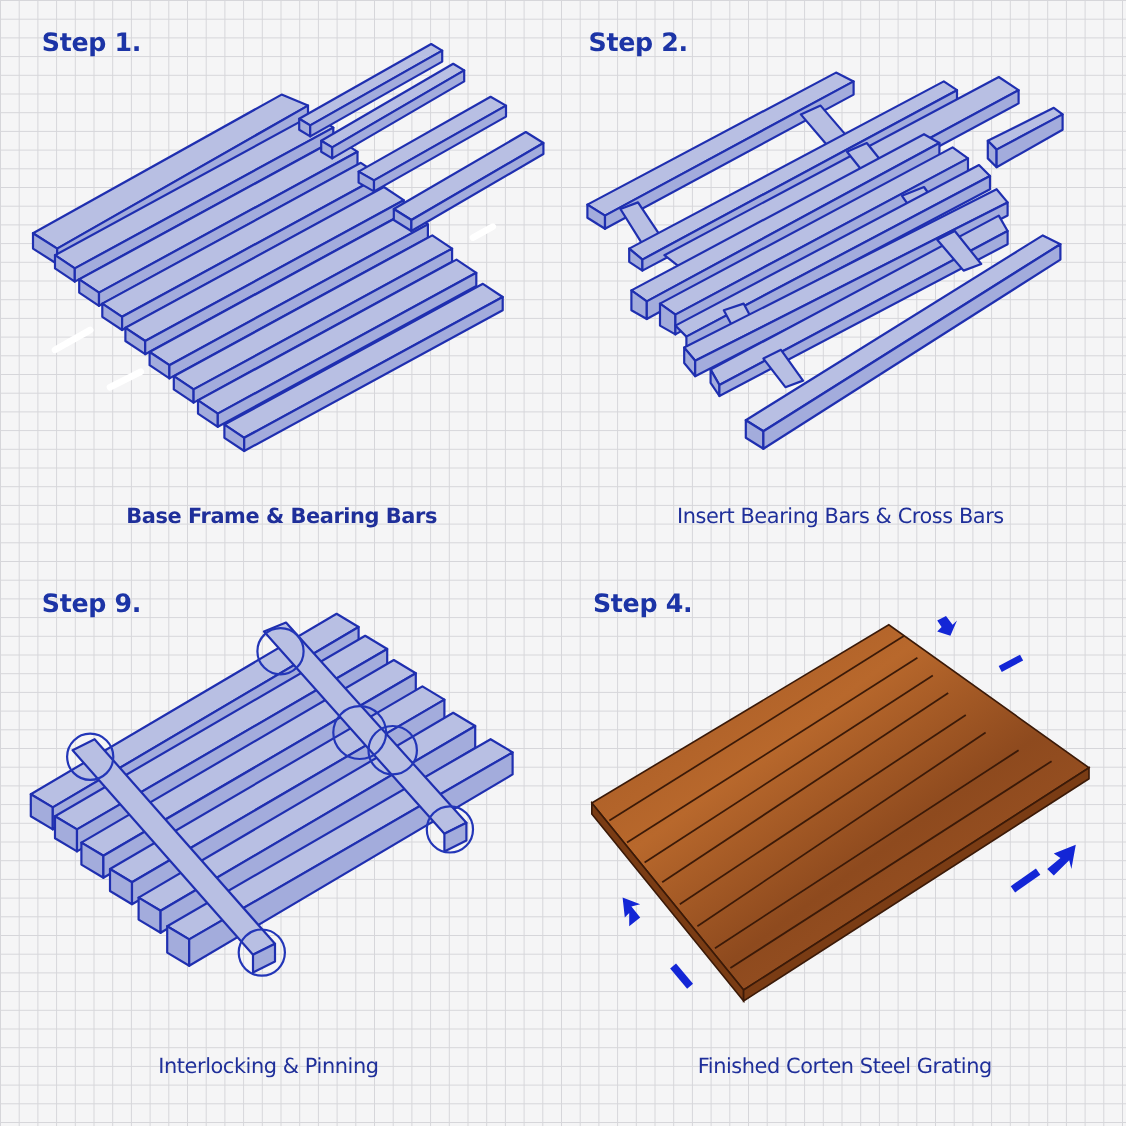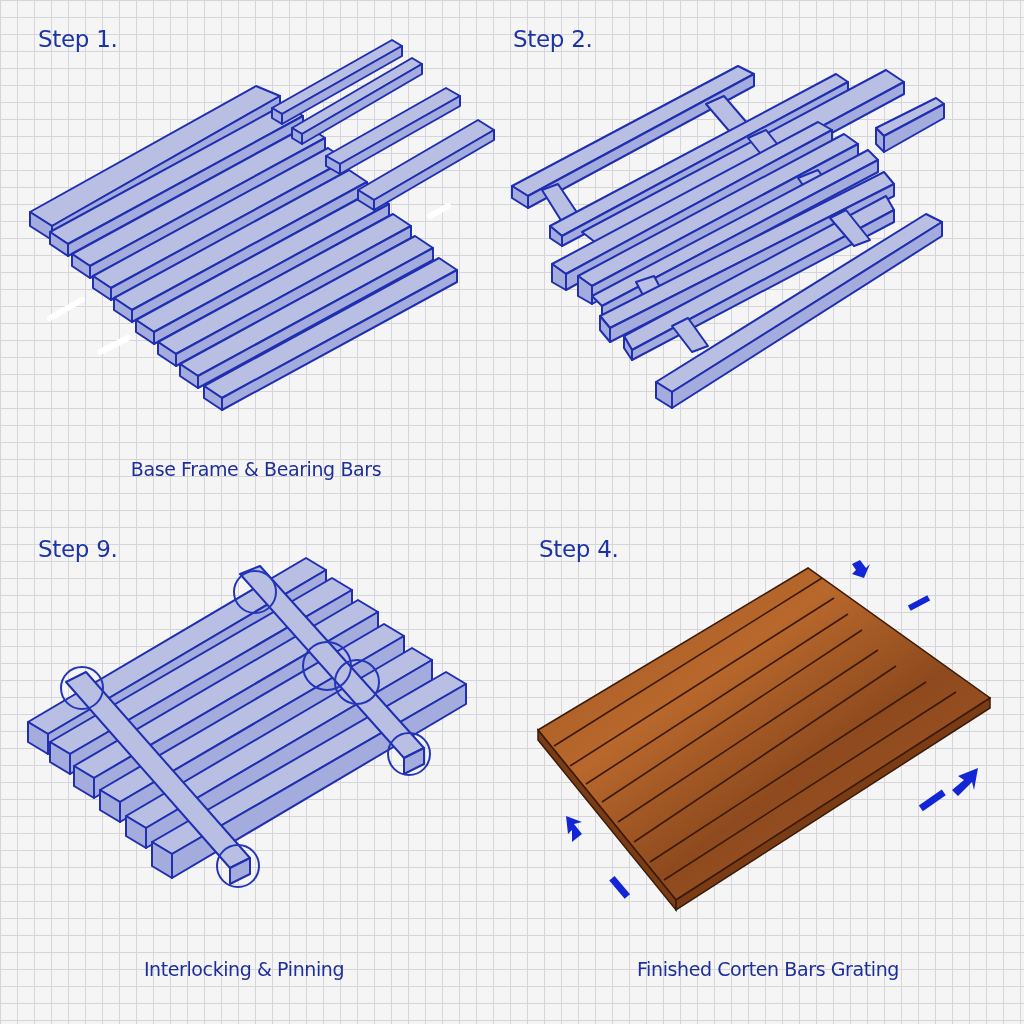--- a/index.html
+++ b/index.html
@@ -8,21 +8,21 @@
     background-color:#f5f5f6;
     background-image:
       linear-gradient(to right, #d6d6da 1px, transparent 1px),
       linear-gradient(to bottom, #d6d6da 1px, transparent 1px);
     background-size:17px 17px;
     font-family:"Liberation Sans","DejaVu Sans",sans-serif;
   }
   .panel{position:absolute;width:512px;height:512px;}
   .step-title{
     position:absolute;left:38px;top:26px;
-    font-family:"DejaVu Sans",sans-serif;font-weight:normal;font-size:23px;
+    font-family:"DejaVu Sans",sans-serif;font-weight:bold;font-size:23px;
     color:#1c34a6;letter-spacing:-0.3px;
   }
   .caption{
     position:absolute;left:0;width:100%;text-align:center;
     font-family:"DejaVu Sans",sans-serif;font-size:19px;color:#1f2f9a;
     letter-spacing:-0.4px;
   }
   .art{position:absolute;left:0;top:0;width:512px;height:512px;}
   .bar-top{fill:#b8bfe3;stroke:#1f2fb0;stroke-width:2;stroke-linejoin:round;}
   .bar-side{fill:#a3acdc;stroke:#1f2fb0;stroke-width:2;stroke-linejoin:round;}
@@ -71,24 +71,24 @@
       <polygon class="bar-side" points="358,190 374,200 374,210 358,200"></polygon>
       <polygon class="bar-side" points="374,200 494,130 494,140 374,210"></polygon>
     </g>
 
     <g>
       <path d="M50,318 L82,300" stroke="#ffffff" stroke-width="6" stroke-linecap="round"></path>
       <path d="M100,352 L128,338" stroke="#ffffff" stroke-width="6" stroke-linecap="round"></path>
       <path d="M448,206 L430,216" stroke="#ffffff" stroke-width="6" stroke-linecap="round"></path>
     </g>
   </svg>
-  <div class="caption" style="top:458px;">Base Frame &amp; Bearing Bars</div>
-</div>
-
-<div class="panel" style="left:486px;top:0;">
+  <div class="caption" style="top:458px;font-weight:bold;">Base Frame &amp; Bearing Bars</div>
+</div>
+
+<div class="panel" style="left:508px;top:0;">
   <div class="step-title" style="left:27px;">Step 2.</div>
   <svg class="art" viewBox="0 0 512 512">
     <g>
 
       <polygon class="bar-top" points="26,186 252,66 268,74 42,196"></polygon>
       <polygon class="bar-side" points="26,186 42,196 42,208 26,198"></polygon>
       <polygon class="bar-side" points="42,196 268,74 268,86 42,208"></polygon>
 
       <polygon class="bar-top" points="56,190 72,184 92,214 76,222"></polygon>
       <polygon class="bar-top" points="220,104 238,96 262,124 244,132"></polygon>
@@ -123,20 +123,21 @@
 
       <polygon class="bar-top" points="170,382 440,214 456,222 186,392"></polygon>
       <polygon class="bar-side" points="170,382 186,392 186,408 170,398"></polygon>
       <polygon class="bar-side" points="186,392 456,222 456,236 186,408"></polygon>
 
       <polygon class="bar-top" points="390,128 450,98 458,104 398,136"></polygon>
       <polygon class="bar-side" points="390,128 398,136 398,152 390,144"></polygon>
       <polygon class="bar-side" points="398,136 458,104 458,118 398,152"></polygon>
     </g>
   </svg>
+  <div class="caption" style="top:458px;">Insert Bearing Bars &amp; Cross Bars</div>
 </div>
 
 <div class="panel" style="left:0;top:512px;">
   <div class="step-title" style="top:24px;">Step 9.</div>
   <svg class="art" viewBox="0 0 512 512">
     <g>
 
       <polygon class="bar-top" points="28,210 306,46 326,58 48,222"></polygon>
       <polygon class="bar-side" points="28,210 48,222 48,242 28,230"></polygon>
       <polygon class="bar-side" points="48,222 326,58 326,78 48,242"></polygon>
@@ -203,14 +204,14 @@
     </g>
     <g>
       <polygon class="arrow-blue" points="340,52 348,48 354,56 358,52 352,66 340,62 344,58"></polygon>
       <rect class="arrow-blue" x="396" y="88" width="22" height="6" transform="rotate(-28 407 91)"></rect>
       <rect class="arrow-blue" x="406" y="285" width="28" height="7" transform="rotate(-35 420 288)"></rect>
       <polygon class="arrow-blue" points="440,278 446,284 460,270 462,278 466,256 446,264 452,268"></polygon>
       <polygon class="arrow-blue" points="60,330 70,322 62,312 70,310 54,304 56,322 60,318"></polygon>
       <rect class="arrow-blue" x="96" y="372" width="24" height="7" transform="rotate(50 108 375)"></rect>
     </g>
   </svg>
-  <div class="caption" style="top:446px;">Finished Corten Bars Grating</div>
+  <div class="caption" style="top:446px;">Finished Corten Steel Grating</div>
 </div>
 
 </body></html>

